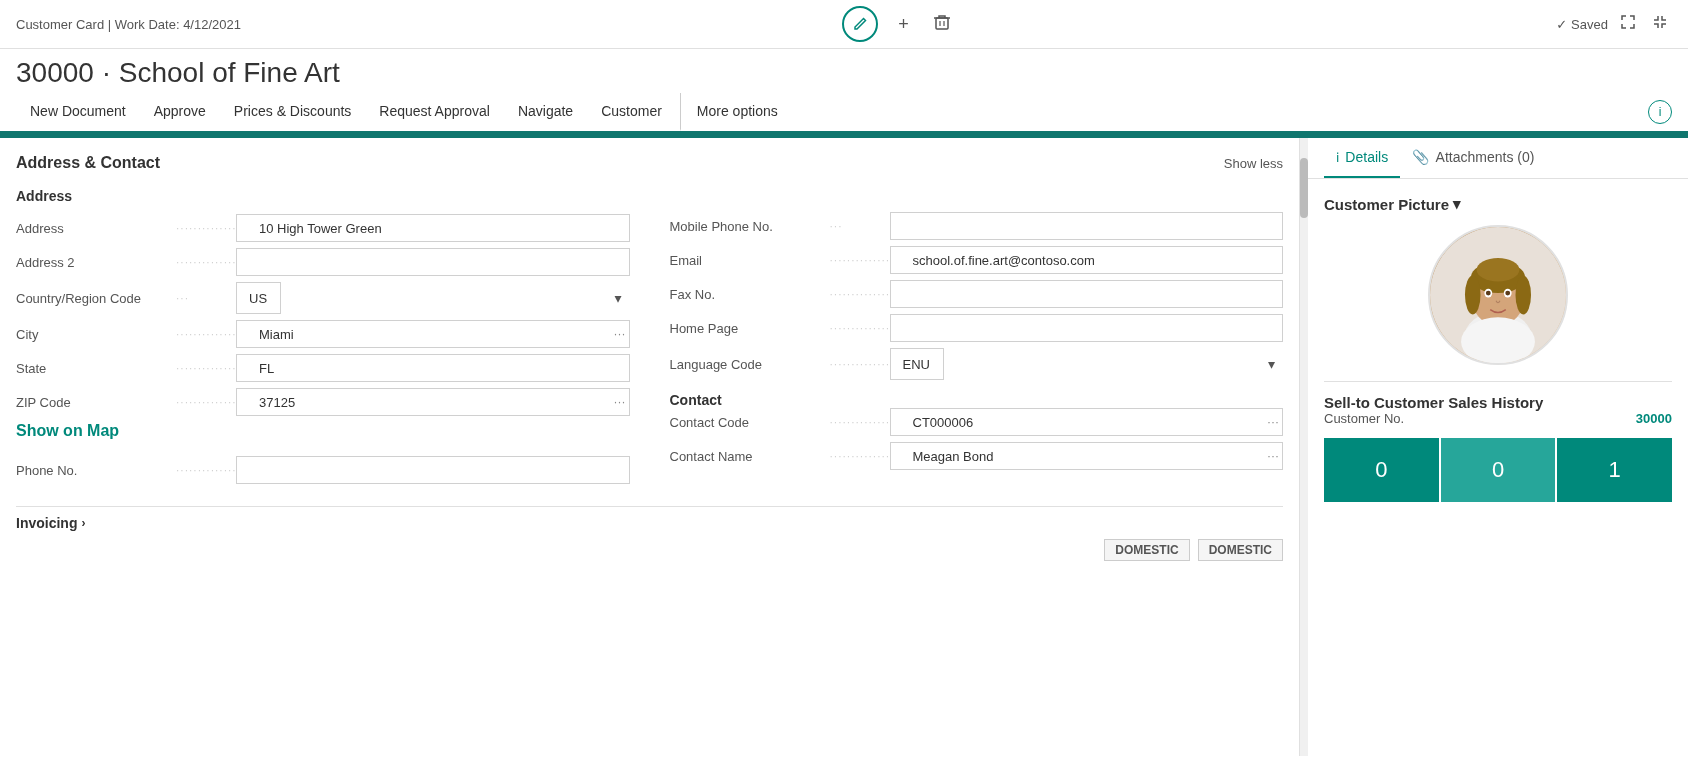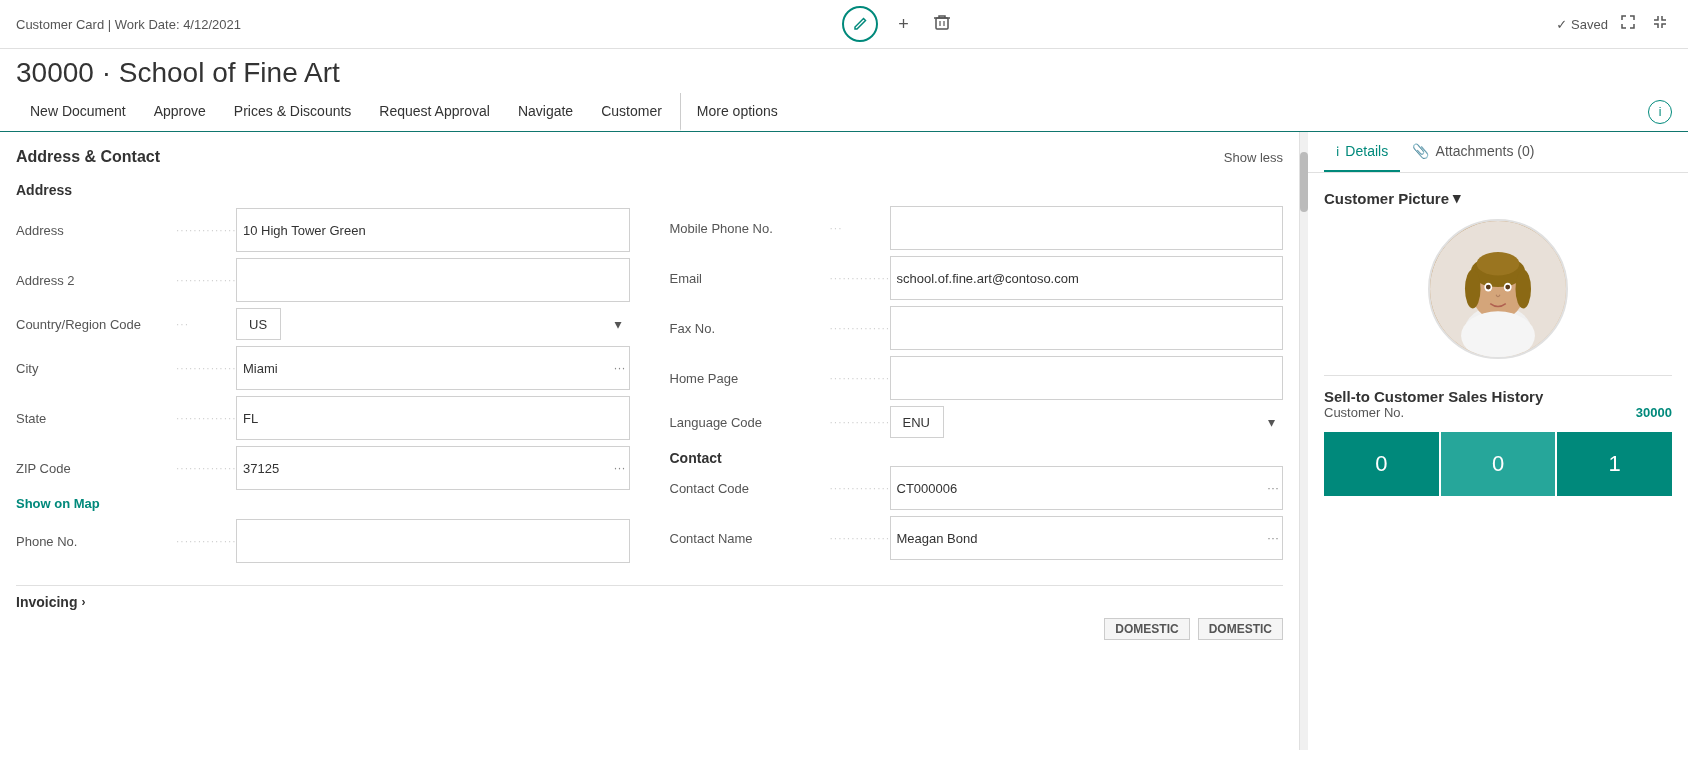--- a/index.html
+++ b/index.html
@@ -27,21 +27,21 @@
     .page-title-bar {
       padding: 8px 16px 4px 16px;
       background: #fff;
     }
     .page-title {
       font-size: 28px; font-weight: 300; color: #333;
     }
 
     
     .nav-tabs {
-      display: flex; align-items: center; border-bottom: 1px solid #0f766e;
+      display: flex; align-items: center; border-bottom: 7px solid #0f766e;
       padding: 0 16px; background: #fff; gap: 0;
     }
     .nav-tab {
       padding: 10px 14px; cursor: pointer; color: #333; font-size: 14px;
       border-bottom: 2px solid transparent; white-space: nowrap;
       background: none; border-top: none; border-left: none; border-right: none;
     }
     .nav-tab.separator { border-left: 1px solid #ccc; margin-left: 4px; padding-left: 16px; }
     .nav-info-btn {
       margin-left: auto; background: none; border: none; cursor: pointer;
@@ -76,40 +76,40 @@
 
     .field-row {
       display: flex; align-items: center; margin-bottom: 6px; min-height: 28px;
     }
     .field-label {
       width: 160px; flex-shrink: 0; color: #555; font-size: 13px;
       display: flex; align-items: center; gap: 2px;
     }
     .field-dots { color: #ccc; font-size: 10px; letter-spacing: 1px; flex: 1; min-width: 20px; max-width: 60px; }
     .field-input {
-      flex: 1; height: 44px; border: 1px solid #d0d0d0; padding: 2px 6px;
+      flex: 1; height: 28px; border: 1px solid #d0d0d0; padding: 2px 22px;
       font-size: 13px; color: #333; background: #fff; outline: none;
     }
     .field-select {
       flex: 1; height: 32px; border: 1px solid #d0d0d0; padding: 2px 12px;
       font-size: 13px; color: #333; background: #fff; outline: none;
       appearance: none; cursor: pointer;
     }
     .select-wrapper { flex: 1; position: relative; }
     .select-wrapper::after {
       content: '▾'; position: absolute; right: 8px; top: 50%; transform: translateY(-50%);
       pointer-events: none; color: #555;
     }
     .input-with-dots { flex: 1; display: flex; align-items: center; position: relative; }
     .dots-suffix {
       position: absolute; right: 4px; color: #888; font-size: 12px; cursor: pointer;
     }
     .field-input.with-suffix { padding-right: 24px; }
 
-    .show-on-map { color: #00897b; cursor: pointer; font-size: 13px; font-weight: 600; margin-bottom: 8px; margin-top: 4px; }
+    .show-on-map { color: #00897b; cursor: pointer; font-size: 16px; font-weight: 600; margin-bottom: 16px; margin-top: 4px; }
 
     .contact-title { font-weight: 600; font-size: 14px; margin-top: 12px; }
 
     
     .left-content::-webkit-scrollbar { width: 8px; }
     .left-content::-webkit-scrollbar-track { background: #f0f0f0; }
     .left-content::-webkit-scrollbar-thumb { background: #bbb; border-radius: 4px; }
 
     
     .invoicing-section {

